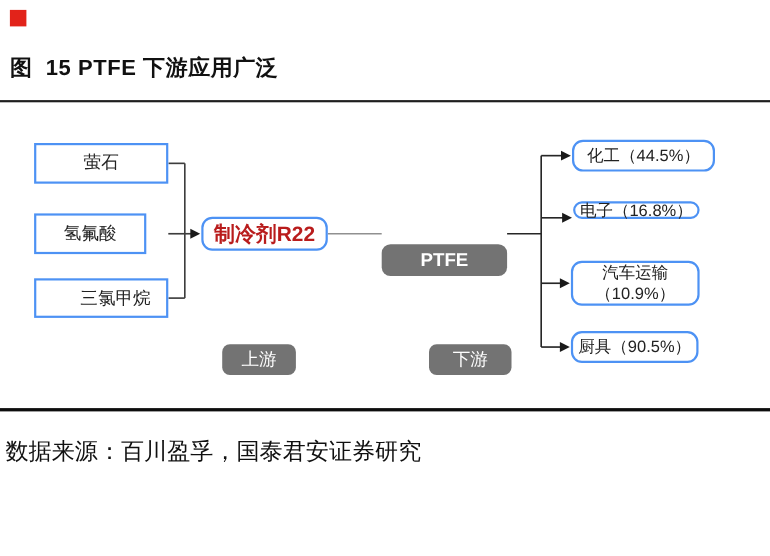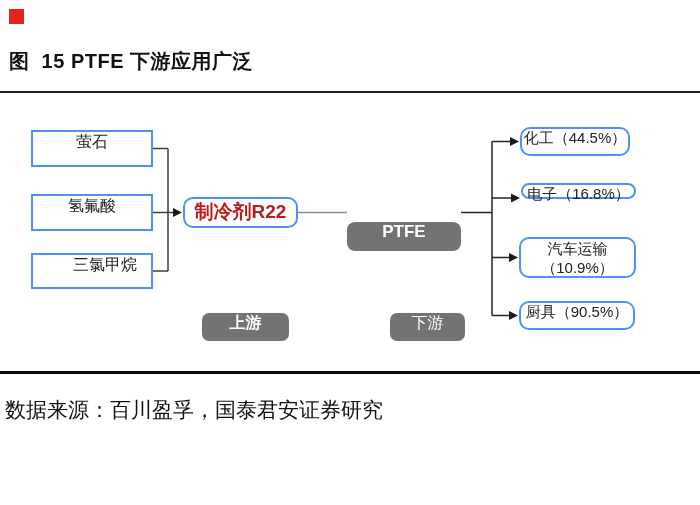--- a/index.html
+++ b/index.html
@@ -8,34 +8,34 @@
     font-family:"Liberation Sans","DejaVu Sans",sans-serif;color:#1a1a1a;
   }
   .abs{position:absolute;}
   
   .red-marker{left:9px;top:9px;width:15px;height:15px;background:#E2231A;}
   .fig-title{left:9px;top:48px;font-size:20px;font-weight:bold;color:#111;white-space:pre;letter-spacing:0.5px;}
   .rule-top{left:0;top:91px;width:700px;height:0;border-top:2px solid #1f1f1f;}
   .rule-bottom{left:0;top:371px;width:700px;height:0;border-top:3px solid #0d0d0d;}
   .source-line{left:5px;top:396px;font-size:21px;color:#101010;}
   
-  .node{display:flex;justify-content:center;text-align:center;box-sizing:border-box;}
+  .node{display:flex;align-items:center;justify-content:center;text-align:center;box-sizing:border-box;}
   .outline-sq{background:#ffffff;border:2px solid #4D92F4;font-size:16px;color:#222;}
   .outline-rd{background:#ffffff;border:2px solid #4D92F4;border-radius:10px;font-size:15px;color:#222;}
   .fill-blue{background:#737373;color:#ffffff;border-radius:8px;font-weight:bold;margin-top:24px;}
   .two-line{flex-direction:column;line-height:19px;}
   
   .n-fluorite{left:31px;top:130px;width:122px;height:37px;}
-  .n-hf{left:31px;top:194px;width:122px;height:37px;}
+  .n-hf{left:31px;top:194px;width:102px;height:37px;}
   .n-chcl3{left:31px;top:253px;width:122px;height:36px;padding-left:26px;}
   .n-r22{left:183px;top:197px;width:115px;height:31px;font-size:19px;font-weight:bold;color:#b91c1c;}
   .n-ptfe{left:347px;top:198px;width:114px;height:29px;font-size:17px;}
-  .n-up{left:202px;top:289px;width:87px;height:28px;border-radius:7px;font-size:16px;font-weight:bold;}
+  .n-up{left:202px;top:289px;width:67px;height:28px;border-radius:7px;font-size:16px;font-weight:normal;}
   .n-down{left:390px;top:289px;width:75px;height:28px;border-radius:7px;font-size:16px;font-weight:normal;}
-  .n-chem{left:520px;top:127px;width:110px;height:29px;border-radius:10px;}
+  .n-chem{left:520px;top:127px;width:130px;height:29px;border-radius:10px;}
   .n-elec{left:521px;top:183px;width:115px;height:16px;}
   .n-auto{left:519px;top:237px;width:117px;height:41px;}
   .n-kitchen{left:519px;top:301px;width:116px;height:29px;}
   svg.connectors{left:0;top:0;width:700px;height:505px;pointer-events:none;}
 </style>
 </head>
 <body>
 
 <div id="canvas">
 

